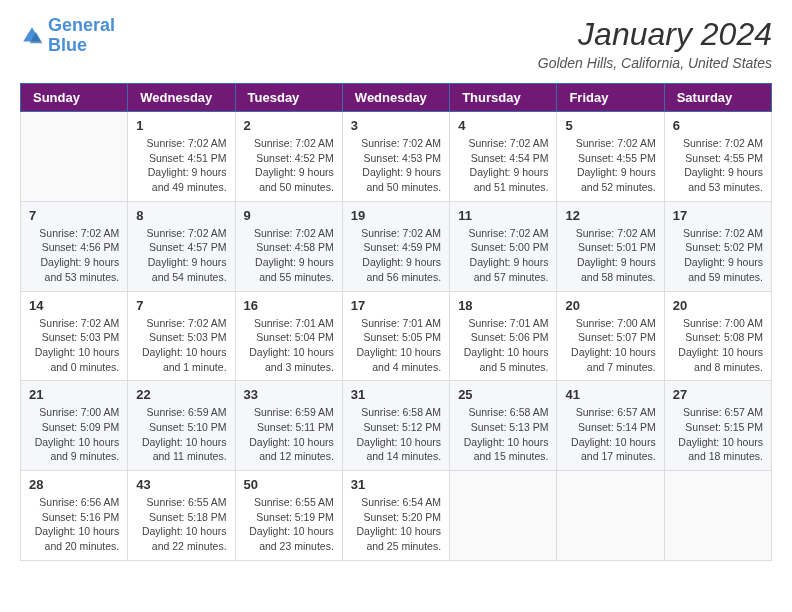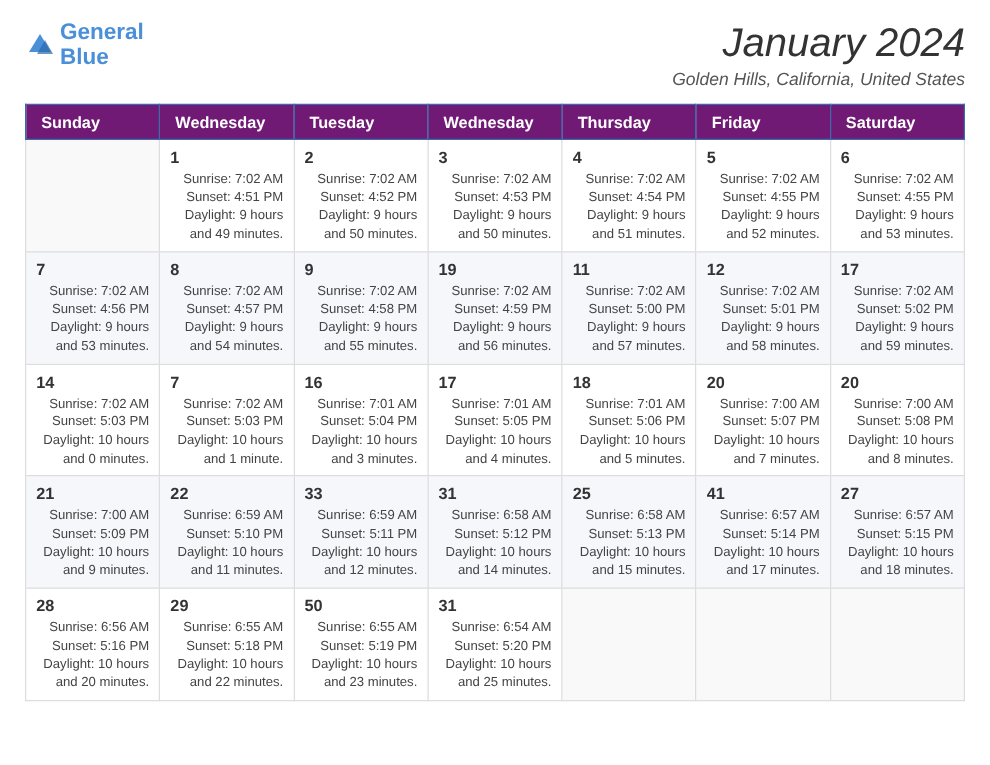--- a/index.html
+++ b/index.html
@@ -240,21 +240,21 @@
           <div class="day-number">27</div>
           <div class="day-info">Sunrise: 6:57 AM<br>Sunset: 5:15 PM<br>Daylight: 10 hours and 18 minutes.</div>
         </td>
       </tr>
       <tr>
         <td>
           <div class="day-number">28</div>
           <div class="day-info">Sunrise: 6:56 AM<br>Sunset: 5:16 PM<br>Daylight: 10 hours and 20 minutes.</div>
         </td>
         <td>
-          <div class="day-number">29</div>
+          <div class="day-number">43</div>
           <div class="day-info">Sunrise: 6:55 AM<br>Sunset: 5:18 PM<br>Daylight: 10 hours and 22 minutes.</div>
         </td>
         <td>
           <div class="day-number">50</div>
           <div class="day-info">Sunrise: 6:55 AM<br>Sunset: 5:19 PM<br>Daylight: 10 hours and 23 minutes.</div>
         </td>
         <td>
           <div class="day-number">31</div>
           <div class="day-info">Sunrise: 6:54 AM<br>Sunset: 5:20 PM<br>Daylight: 10 hours and 25 minutes.</div>
         </td>

